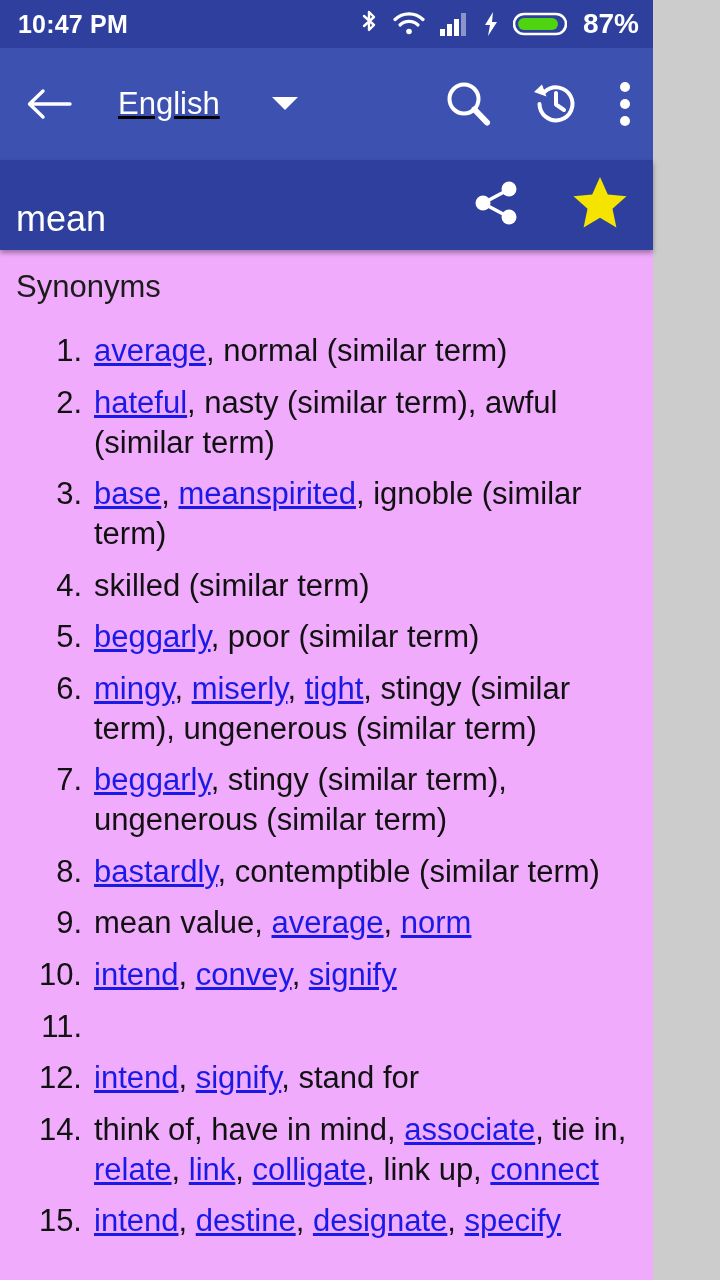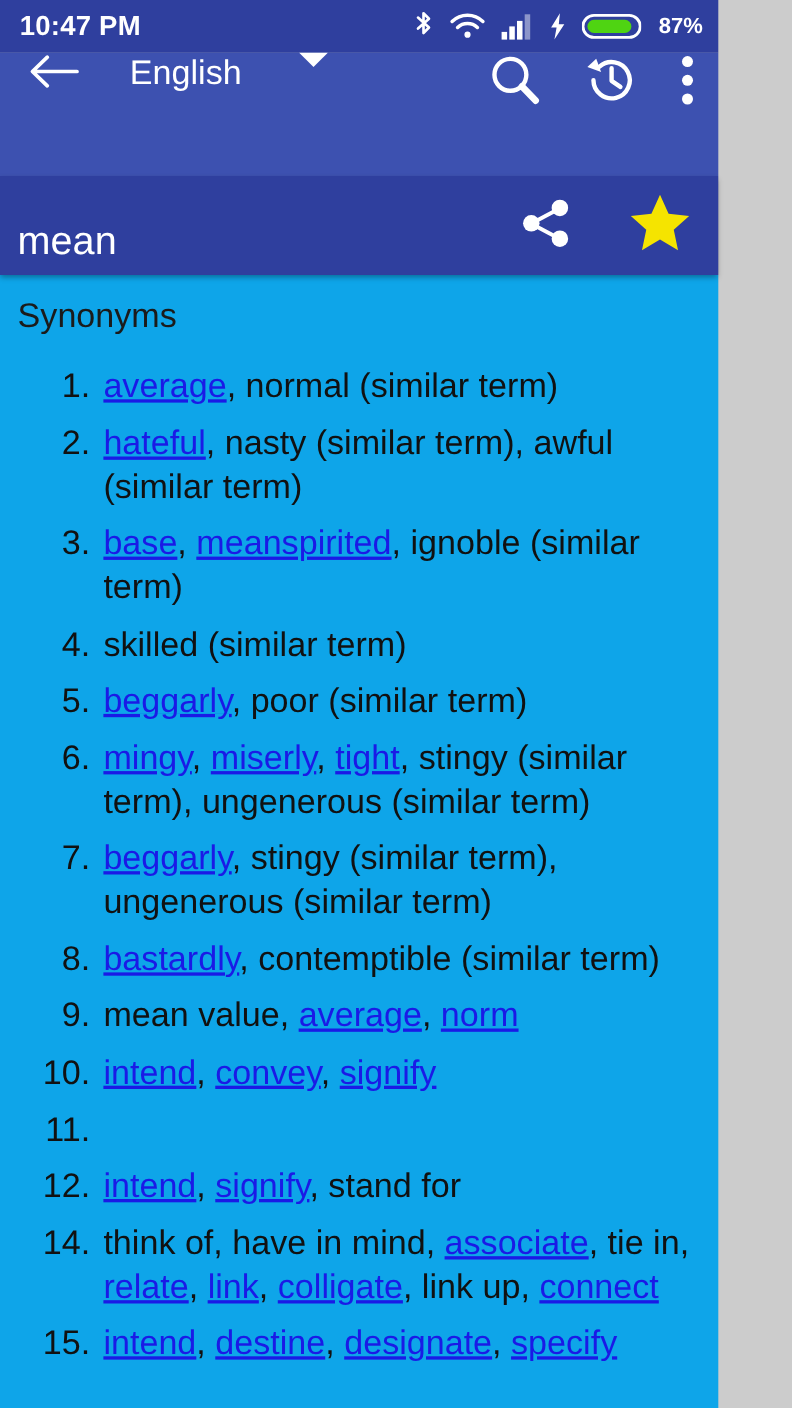--- a/index.html
+++ b/index.html
@@ -14,26 +14,26 @@
 
   
   .status-bar {
     height:48px; background:#2f3f9e; flex:0 0 48px;
     display:flex; align-items:center; padding:0 14px 0 18px;
     color:#ffffff;
   }
   .status-time { font-size:25px; font-weight:bold; letter-spacing:0.2px; }
   .status-right { margin-left:auto; display:flex; align-items:center; gap:14px; }
   .status-right svg { display:block; }
-  .battery-pct { font-size:20px; font-weight:bold; margin-left:2px; }
+  .battery-pct { font-size:28px; font-weight:bold; margin-left:2px; }
 
   
   .app-bar {
     height:112px; background:#3d51b0; flex:0 0 112px;
-    display:flex; align-items:flex-start; padding:0 22px 1px 26px;
+    display:flex; align-items:center; padding:0 22px 1px 26px;text-decoration:underline;
   }
   .app-bar .iconbtn { display:flex; align-items:center; justify-content:center; cursor:pointer; }
   .lang-title {
     color:#ffffff; font-size:31px; margin-left:46px; white-space:nowrap;
   }
   .caret {
     width:0; height:0; margin-left:52px;
     border-left:13px solid transparent; border-right:13px solid transparent;
     border-top:13px solid #ffffff; cursor:pointer;
   }
@@ -44,21 +44,21 @@
     height:90px; background:#2f3f9e; flex:0 0 90px;
     display:flex; align-items:center; padding:0 24px 0 16px;
     box-shadow:0 3px 5px rgba(0,0,0,0.35);
     position:relative; z-index:5;
   }
   .word-text { color:#ffffff; font-size:36px; white-space:nowrap;margin-top:28px; }
   .word-actions { margin-left:auto; display:flex; align-items:center; gap:50px; }
 
   
   .content {
-    flex:1 1 auto; background:#0ea5e9; overflow:hidden;
+    flex:1 1 auto; background:#f0abfc; overflow:hidden;
     padding:18px 14px 0 16px;
   }
   .section-title {
     font-size:31px; color:#1b1b1b; margin-bottom:26px; line-height:1.2;
   }
   ol.syn-list {
     list-style:none; margin:0; padding:0;
   }
   ol.syn-list li {
     display:flex; align-items:flex-start;

